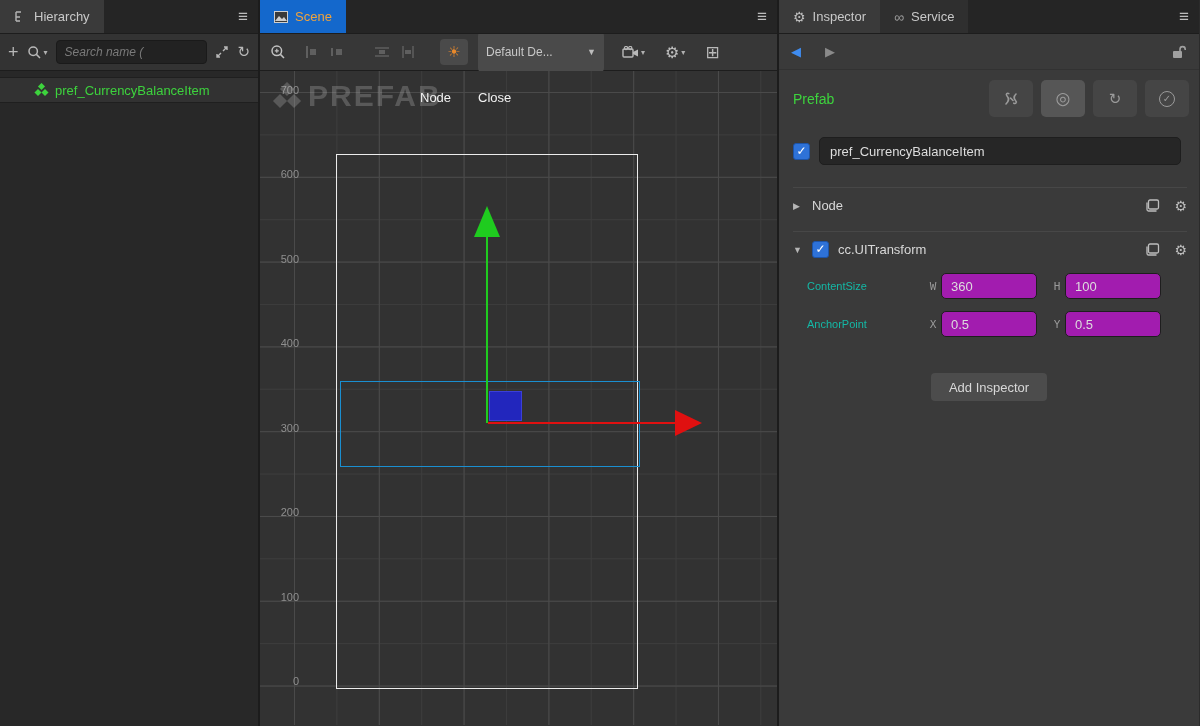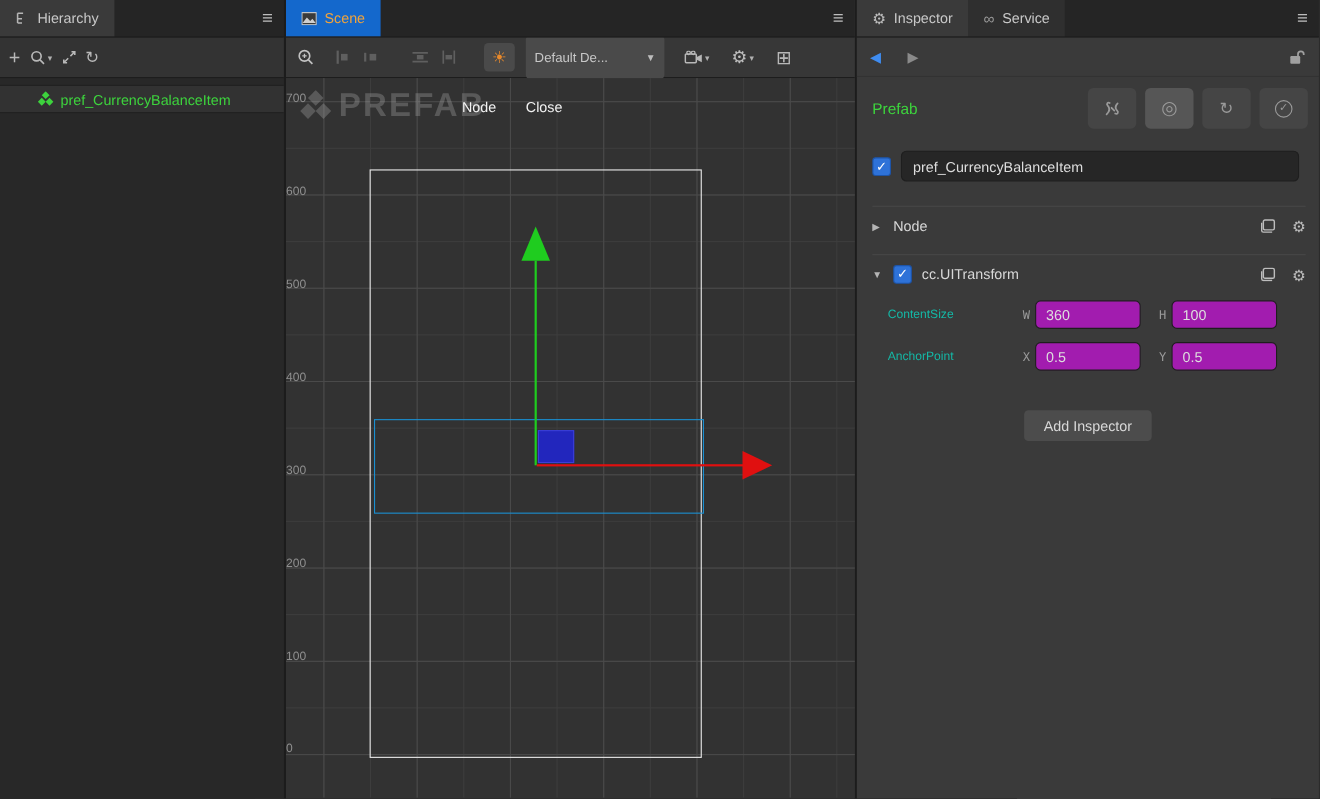--- a/index.html
+++ b/index.html
@@ -31,38 +31,38 @@
   .search-box { flex:1; height:24px; background:#222222; border:1px solid #1a1a1a; border-radius:4px;
     color:#8a8a8a; font-style:italic; font-size:12px; padding:0 8px; outline:none; min-width:0;
     font-family:"Liberation Sans", sans-serif; }
   .search-box::placeholder { color:#7a7a7a; font-style:italic; }
   .h-item { margin-top:6px; height:26px; background:#323232; border-top:1px solid #1f1f1f;
     border-bottom:1px solid #1f1f1f; display:flex; align-items:center; gap:6px; padding-left:34px;
     cursor:pointer; }
   .h-item .label { color:#3dd33d; font-size:13px; }
 
   
-  .scene { width:517px; background:#323232; }
+  .scene { width:517px; background:#323232;text-align:right; }
   .scene .toolbar { background:#373737; padding:0 10px; gap:10px; }
   .tool-light { width:28px; height:26px; background:#4a4a4a; border-radius:4px; color:#e8892b;
     font-size:15px; }
   .tool-dd { width:126px; height:40px; background:#4a4a4a; border-radius:4px; display:flex;
     align-items:center; justify-content:space-between; padding:0 8px; color:#c8c8c8; cursor:pointer; }
   .tool-dd .dd-arrow { font-size:9px; color:#bdbdbd; }
   .mini-arrow { font-size:8px; color:#b0b0b0; margin-left:2px; }
 
   .canvas { position:relative; width:517px; height:654px; background-color:#323232; overflow:hidden;
     background-image:
       linear-gradient(#4a4a4a 1px, transparent 1px),
       linear-gradient(90deg,#4a4a4a 1px, transparent 1px),
       linear-gradient(#3d3d3d 1px, transparent 1px),
       linear-gradient(90deg,#3d3d3d 1px, transparent 1px);
     background-size:84.8px 84.8px, 84.8px 84.8px, 42.4px 42.4px, 42.4px 42.4px;
     background-position:34px 21px, 34px 21px, -8.4px -21.4px, -8.4px -21.4px; }
-  .ruler-label { position:absolute; left:0; width:26px; color:#8f8f8f; font-size:11px; }
+  .ruler-label { position:absolute; left:13px; width:26px; color:#8f8f8f; font-size:11px; }
   .watermark { position:absolute; left:12px; top:8px; display:flex; align-items:center; gap:6px;
     color:rgba(190,190,190,0.28); font-size:30px; font-weight:bold; letter-spacing:2px; }
   .overlay-btn { position:absolute; top:19px; color:#f2f2f2; font-size:13px; cursor:pointer; }
   .design-rect { position:absolute; left:76px; top:83px; width:302px; height:535px;
     border:1px solid #ececec; }
   .node-rect { position:absolute; left:80px; top:310px; width:300px; height:86px;
     border:1px solid #1a8fd1; }
   .axis-y { position:absolute; left:226px; top:166px; width:2px; height:186px; background:#1fcc1f; cursor:grab; }
   .axis-y-head { position:absolute; left:214px; top:135px; width:0; height:0;
     border-left:13px solid transparent; border-right:13px solid transparent;
@@ -137,20 +137,21 @@
     </div>
     <div class="toolbar">
       <span class="ibtn" style="font-size:18px;">+</span>
       <span class="ibtn">
         <svg width="15" height="15" viewBox="0 0 15 15">
             <circle cx="6.2" cy="6.2" r="4.2" stroke="#b8b8b8" stroke-width="1.5" fill="none"></circle>
             <line x1="9.4" y1="9.4" x2="13" y2="13" stroke="#b8b8b8" stroke-width="1.5"></line>
           </svg>
         <span class="mini-arrow">▾</span>
       </span>
+      <input class="search-box" placeholder="Search name (" style="">
       <span class="ibtn">
         <svg width="14" height="14" viewBox="0 0 14 14">
             <path d="M9 2 h3 v3 M12 2 L8 6 M5 12 H2 V9 M2 12 L6 8" stroke="#b8b8b8" stroke-width="1.4" fill="none"></path>
           </svg>
       </span>
       <span class="ibtn" style="font-size:15px;">↻</span>
     </div>
     <div class="h-item">
       <span>
         <svg width="15" height="14" viewBox="0 0 15 14">

